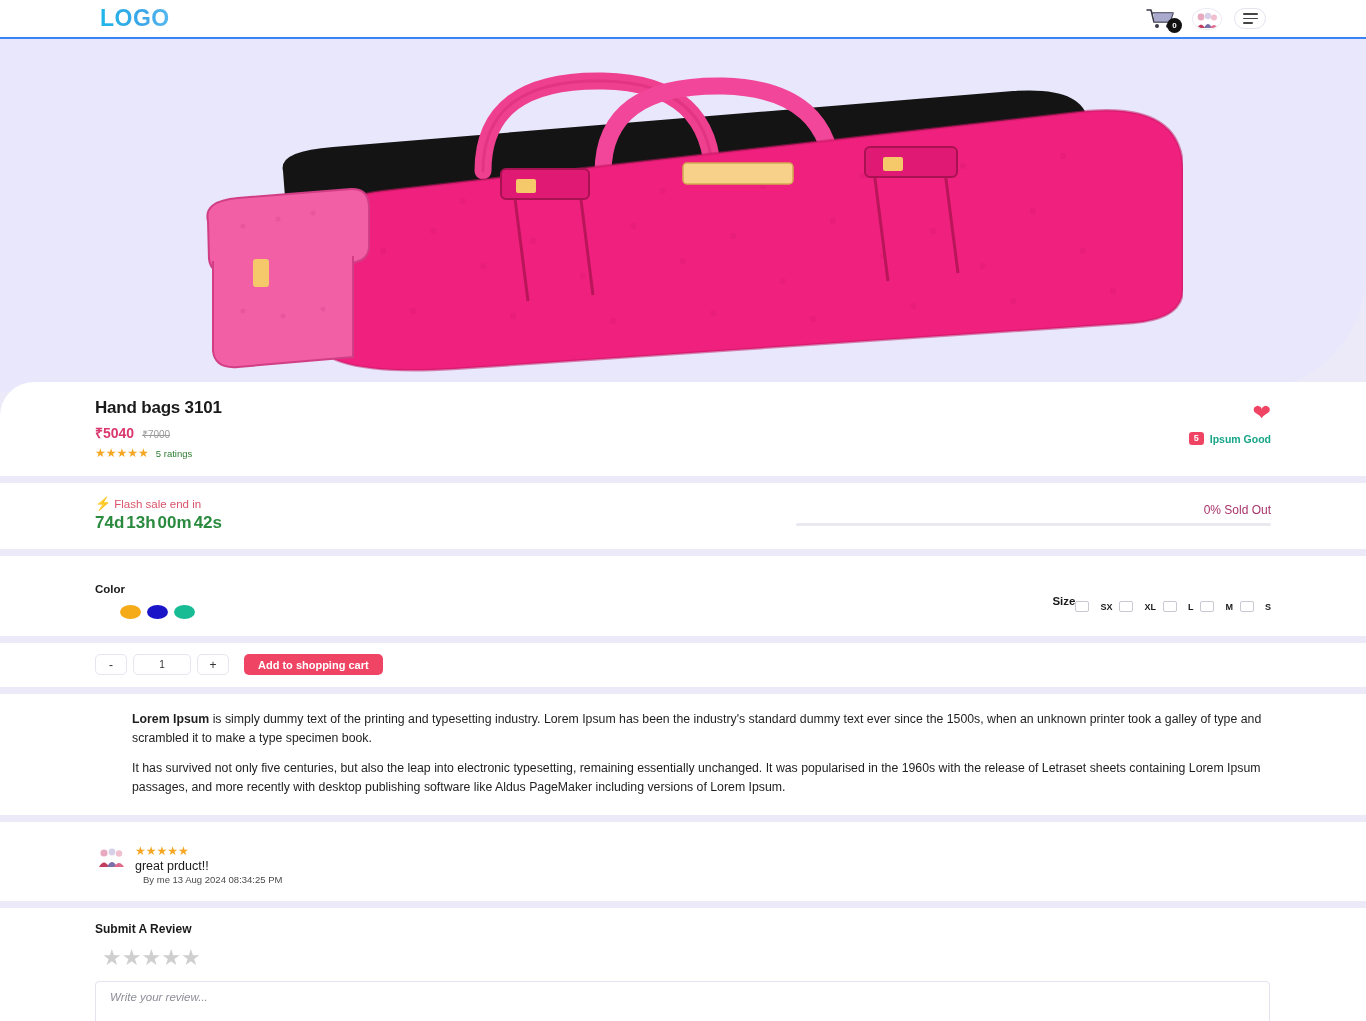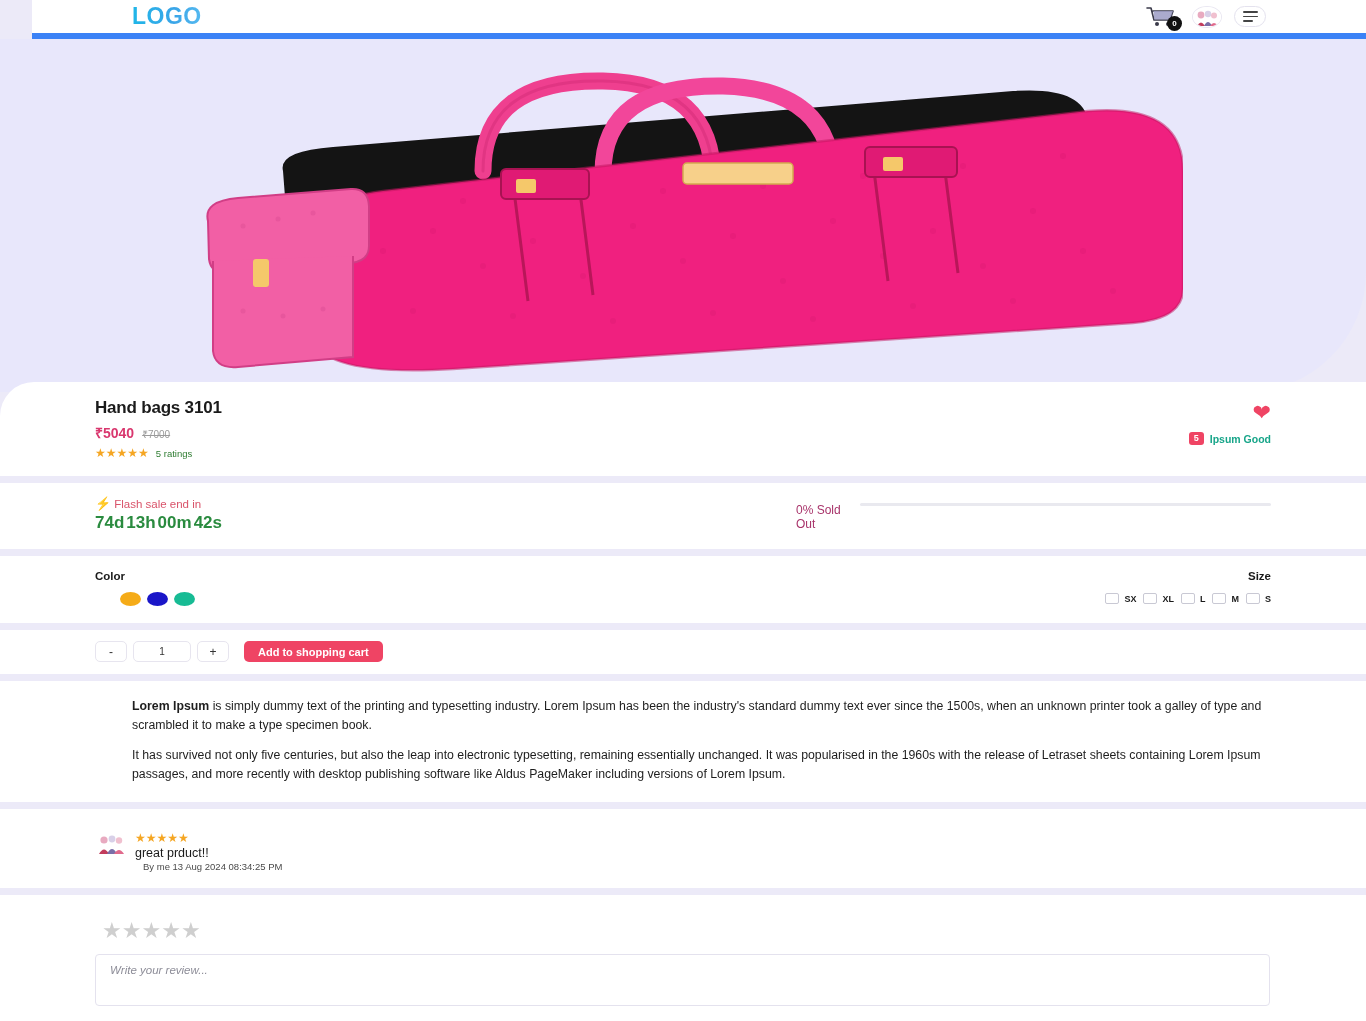--- a/index.html
+++ b/index.html
@@ -9,22 +9,21 @@
     font-family: "Liberation Sans", sans-serif;
     overflow: hidden;
   }
   .page { width: 1366px; height: 1021px; position: relative; background: #eceaf8; }
 
   
   .header {
     height: 39px; background: #ffffff;
     display: flex; align-items: center; justify-content: space-between;
     padding: 0 100px 0 100px; position: relative; z-index: 40;
-    border-bottom: 6px solid #3b82f6;
-    margin-left: 32px;
+    border-bottom: 2px solid #3b82f6;
   }
   .logo {
     font-size: 23px; font-weight: bold; letter-spacing: 0.5px;
     background: linear-gradient(90deg, #1fb6e8 0%, #3aa5e8 60%, #55b9f0 100%);
     -webkit-background-clip: text; background-clip: text;
     -webkit-text-fill-color: transparent; color: #2aa8e5;
   }
   .header-right { display: flex; align-items: center; gap: 12px; }
   .cart-wrap { position: relative; width: 34px; height: 26px; display: flex; align-items: center; }
   .cart-badge {
@@ -87,33 +86,33 @@
     border-radius: 3px; padding: 2px 5px; line-height: 1;
   }
   .vg-text { font-size: 10.5px; color: #17a589; font-weight: bold; }
 
   
   .card.flash { padding-top: 14px; padding-bottom: 16px; display: flex; justify-content: space-between; align-items: flex-start; }
   .flash-left { display: flex; flex-direction: column; gap: 3px; }
   .flash-title { display: flex; align-items: center; gap: 3px; font-size: 11.5px; color: #d9536a; }
   .bolt { color: #e0415f; font-size: 13px; line-height: 1; }
   .countdown { display: flex; gap: 2px; font-size: 17px; font-weight: bold; color: #2a8b3f; }
-  .flash-right { width: 475px; display: flex; flex-direction: row; align-items: flex-start; gap: 6px; padding-top: 6px; }
+  .flash-right { width: 475px; display: flex; flex-direction: column; align-items: flex-end; gap: 6px; padding-top: 6px; }
   .sold-text { font-size: 12px; color: #a8336a; }
   .progress { width: 100%; height: 3px; background: #e9e9ef; border-radius: 3px; }
   .progress-fill { height: 100%; width: 0%; background: #ef4464; border-radius: 3px; }
 
   
-  .card.variants { padding-top: 14px; padding-bottom: 17px; display: flex; justify-content: space-between; }
+  .card.variants { padding-top: 27px; padding-bottom: 17px; display: flex; justify-content: space-between; }
   .var-label { font-size: 11.5px; font-weight: bold; color: #1a1a1a; }
   .swatches { margin-top: 10px; display: flex; gap: 6px; padding-left: 25px; }
   .swatch { width: 21px; height: 14px; border-radius: 50%; cursor: pointer; }
-  .size-block { display: flex; flex-direction: column; align-items: flex-end; }
+  .size-block { display: flex; flex-direction: row; align-items: center; }
   .size-opts { margin-top: 11px; display: flex; align-items: center; gap: 7px; }
-  .size-opt { display: flex; align-items: center; gap: 5px; }
+  .size-opt { display: flex; align-items: center; gap: 11px; }
   .size-box {
     width: 14px; height: 11px; border: 1px solid #c9c9d4; border-radius: 2px;
     background: #fff; cursor: pointer;
   }
   .size-txt { font-size: 9px; font-weight: bold; color: #1a1a1a; }
 
   
   .card.cartrow { padding-top: 11px; padding-bottom: 12px; display: flex; align-items: center; gap: 6px; }
   .qty-btn {
     width: 32px; height: 21px; border: 1px solid #e7e5ef; border-radius: 5px;
@@ -378,18 +377,19 @@
       </div>
       <div class="rev-body">
         <div class="stars">★★★★★</div>
         <div class="rev-text">great prduct!!</div>
         <div class="rev-meta">By me 13 Aug 2024 08:34:25 PM</div>
       </div>
     </div>
   </div>
 
   <div class="card submit">
+    <div class="sec-title">Submit A Review</div>
     <div class="stars gray rate-stars">★★★★★</div>
     <textarea class="review-box" placeholder="Write your review..." style=""></textarea>
     
   </div>
 
 </div>
 
 </body></html>

